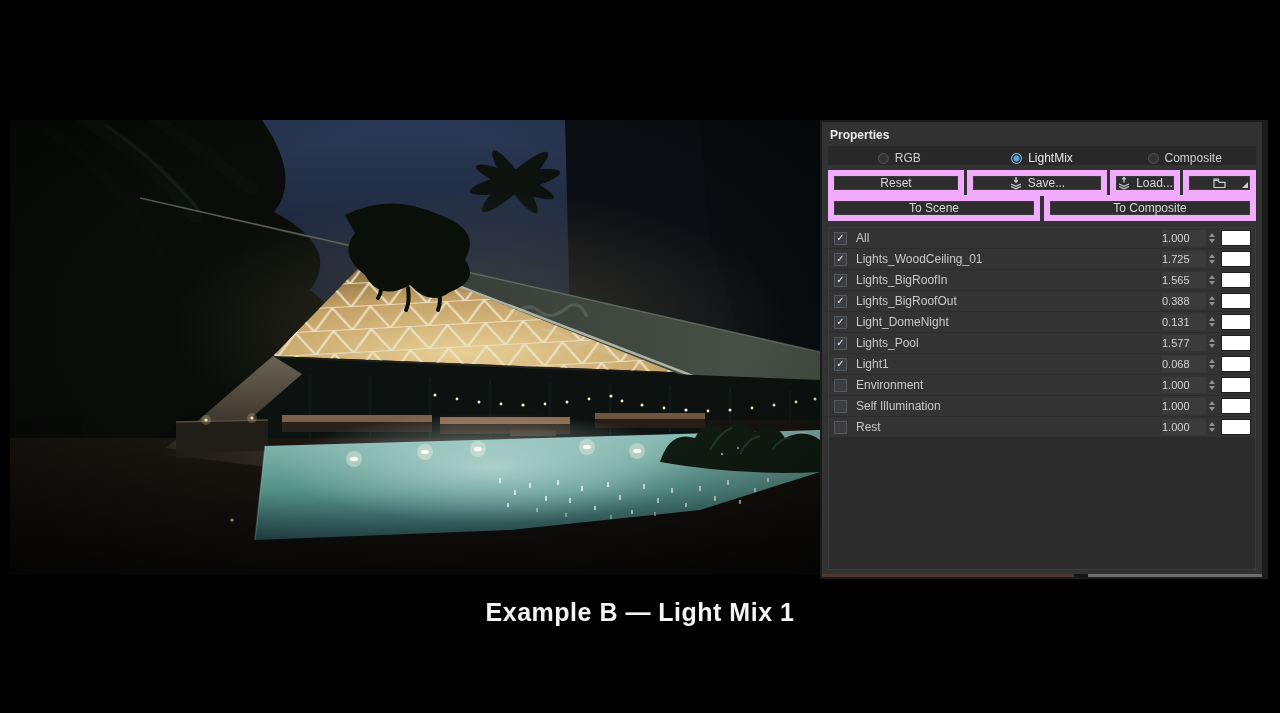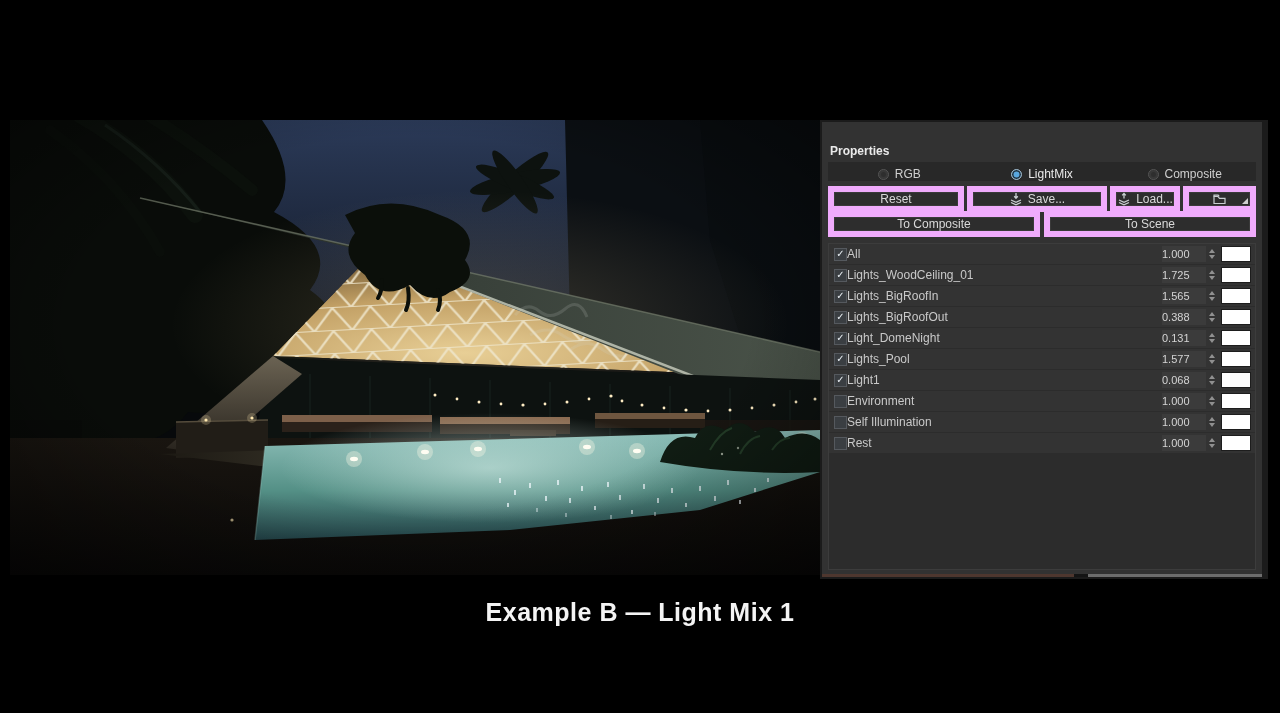--- a/index.html
+++ b/index.html
@@ -11,21 +11,21 @@
   
   .render-view { position:absolute; left:10px; top:120px; width:810px; height:455px;
                  background:#06080c; overflow:hidden; }
   .render-view svg { display:block; }
 
   
   .panel { position:absolute; left:820px; top:120px; width:448px; height:459px;
            background:#323232; border:2px solid #1b1b1b; border-right-width:6px;
            display:flex; flex-direction:column; padding:5px 6px 0 6px; color:#d6d6d6; }
 
-  .panel-title { font-size:12px; font-weight:bold; color:#eaeaea; padding:1px 2px 4px 2px;margin-top:16px; }
+  .panel-title { font-size:12px; font-weight:bold; color:#eaeaea; padding:1px 2px 4px 2px; }
 
   .mode-row { background:#282828; height:19px; display:flex; align-items:flex-end; }
   .mode { flex:1; display:flex; align-items:center; justify-content:center; gap:6px;
           font-size:12px; color:#cfcfcf; cursor:default; }
   .radio { width:11px; height:11px; border-radius:50%; background:#2e2e2e;
            border:1px solid #555; box-shadow:inset 0 0 0 2px #383838; }
   .mode.selected .radio { background:#59a7de; border:1px solid #9fb4c2;
            box-shadow:inset 0 0 0 1.5px #20303c; }
   .mode.selected { color:#e9e9e9; }
 
@@ -39,21 +39,21 @@
   .corner-tri { position:absolute; right:2px; bottom:2px; width:0; height:0;
                 border-left:6px solid transparent; border-bottom:6px solid #cfcfcf; }
 
   .list-area { flex:1; margin-top:11px; margin-bottom:4px; background:#2c2c2c;
                border:1px solid #3c3c3c; display:flex; flex-direction:column; overflow:hidden; }
   .row { height:20px; margin-bottom:1px; background:#333333; display:flex;
          align-items:center; padding:0 4px 0 5px; flex:0 0 auto; }
   .cb { width:13px; height:13px; background:#3a3e42; border:1px solid #55595e;
         display:flex; align-items:center; justify-content:center; cursor:default; }
   .cb .cb-mark { font-size:10px; line-height:10px; color:#e9eff4; }
-  .row .label { flex:1; font-size:12px; color:#c9c9c9; 
+  .row .label { flex:1; font-size:12px; color:#c9c9c9; margin-left:9px;
                 white-space:nowrap; overflow:hidden; }
   .val { width:44px; height:16px; background:#3b3b3b; color:#d4d4d4; font-size:11px;
          padding:2px 5px 0 0; }
   .spinner { width:12px; height:16px; display:flex; flex-direction:column;
              align-items:center; justify-content:center; gap:2px; cursor:default; }
   .spin-up { width:0; height:0; border-left:3px solid transparent; border-right:3px solid transparent;
              border-bottom:4px solid #909090; }
   .spin-dn { width:0; height:0; border-left:3px solid transparent; border-right:3px solid transparent;
              border-top:4px solid #909090; }
   .swatch { width:30px; height:16px; background:#fff; border:1px solid #1d1d1d; margin-left:3px;
@@ -337,24 +337,24 @@
         <svg width="15" height="14" viewBox="0 0 15 14">
           <path d="M2 4.5 h4 l1.5 1.8 h5.5 v5.2 h-11 z" stroke="#c9ced1" stroke-width="1.2" fill="none"></path>
           <path d="M2 4.5 v-1.4 h4.2 l1 1.2" stroke="#c9ced1" stroke-width="1.2" fill="none"></path>
         </svg>
         <span class="corner-tri"></span>
       </div>
     </div>
 
     <div class="btn-row2">
       <div class="btn">
+        <span>To Scene</span>
+      </div>
+      <div class="btn">
         <span>To Composite</span>
-      </div>
-      <div class="btn">
-        <span>To Scene</span>
       </div>
     </div>
 
     <div class="list-area">
   <div class="row">
     <span class="cb">
             <span class="cb-mark">✓</span>
           </span>
     <span class="label">All</span>
     <span class="val">1.000</span>

